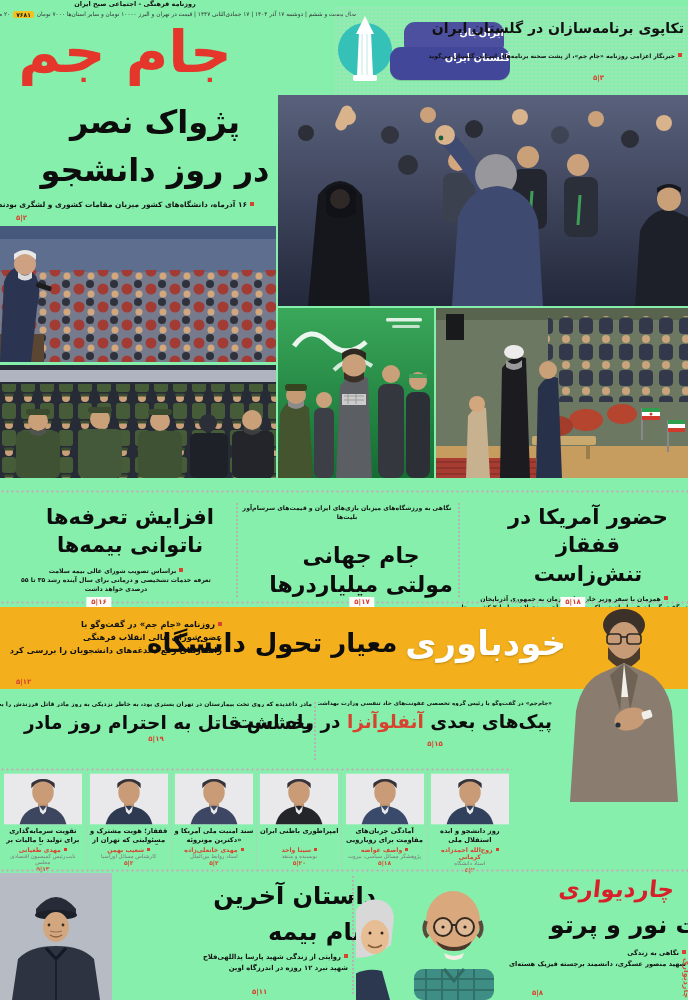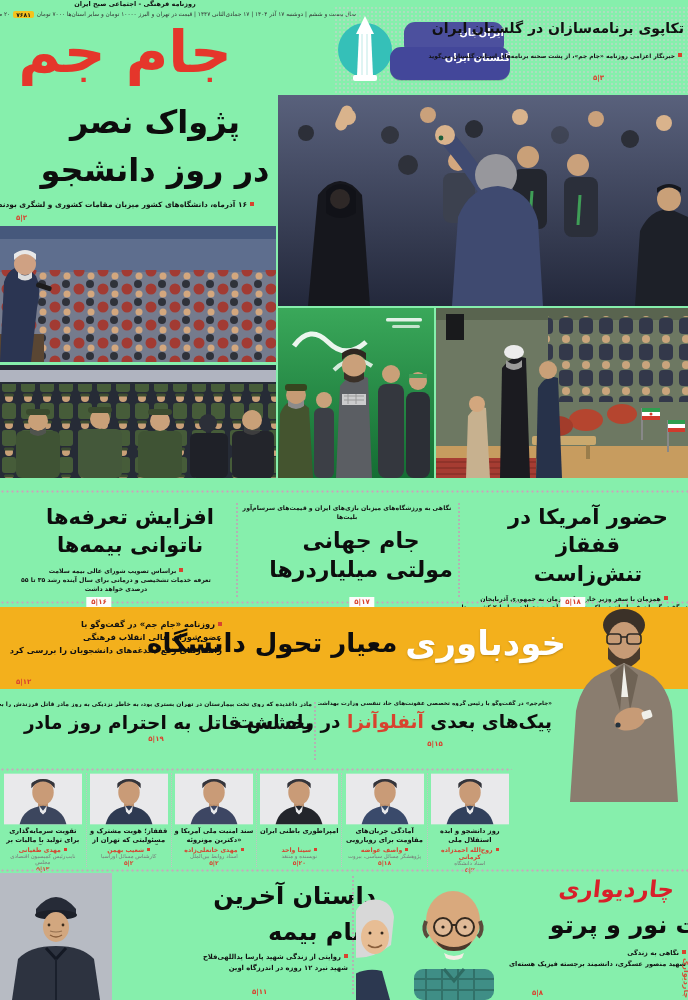--- a/index.html
+++ b/index.html
@@ -270,21 +270,21 @@
   <div class="abs midcol" style="left:0;width:232px;">
     <div class="mid-title hl">
       <div>افزایش تعرفه‌ها</div>
       <div>ناتوانی بیمه‌ها</div>
     </div>
     <div class="mid-kick" style="margin-top:6px"><i class="sq"></i><span>براساس تصویب شورای عالی بیمه سلامت</span></div>
     <div class="mid-kick" style="padding:0 14px;">تعرفه خدمات تشخیصی و درمانی برای سال آینده رشد ۳۵ تا ۵۵ درصدی خواهد داشت</div>
   </div>
   <div class="abs midcol" style="left:240px;width:214px;">
     <div class="mid-kick">نگاهی به ورزشگاه‌های میزبان بازی‌های ایران و قیمت‌های سرسام‌آور بلیت‌ها</div>
-    <div class="mid-title hl" style="margin-top:4px;font-size:22px;">
+    <div class="mid-title hl" style="margin-top:19px;font-size:22px;">
       <div>جام جهانی</div>
       <div>مولتی میلیاردرها</div>
     </div>
   </div>
   <div class="abs midcol" style="left:460px;width:228px;">
     <div class="mid-title hl">
       <div>حضور آمریکا در قفقاز</div>
       <div>تنش‌زاست</div>
     </div>
     <div class="mid-kick" style="margin-top:6px"><i class="sq"></i><span>همزمان با سفر وزیر خارجه کشورمان به جمهوری آذربایجان</span></div>

